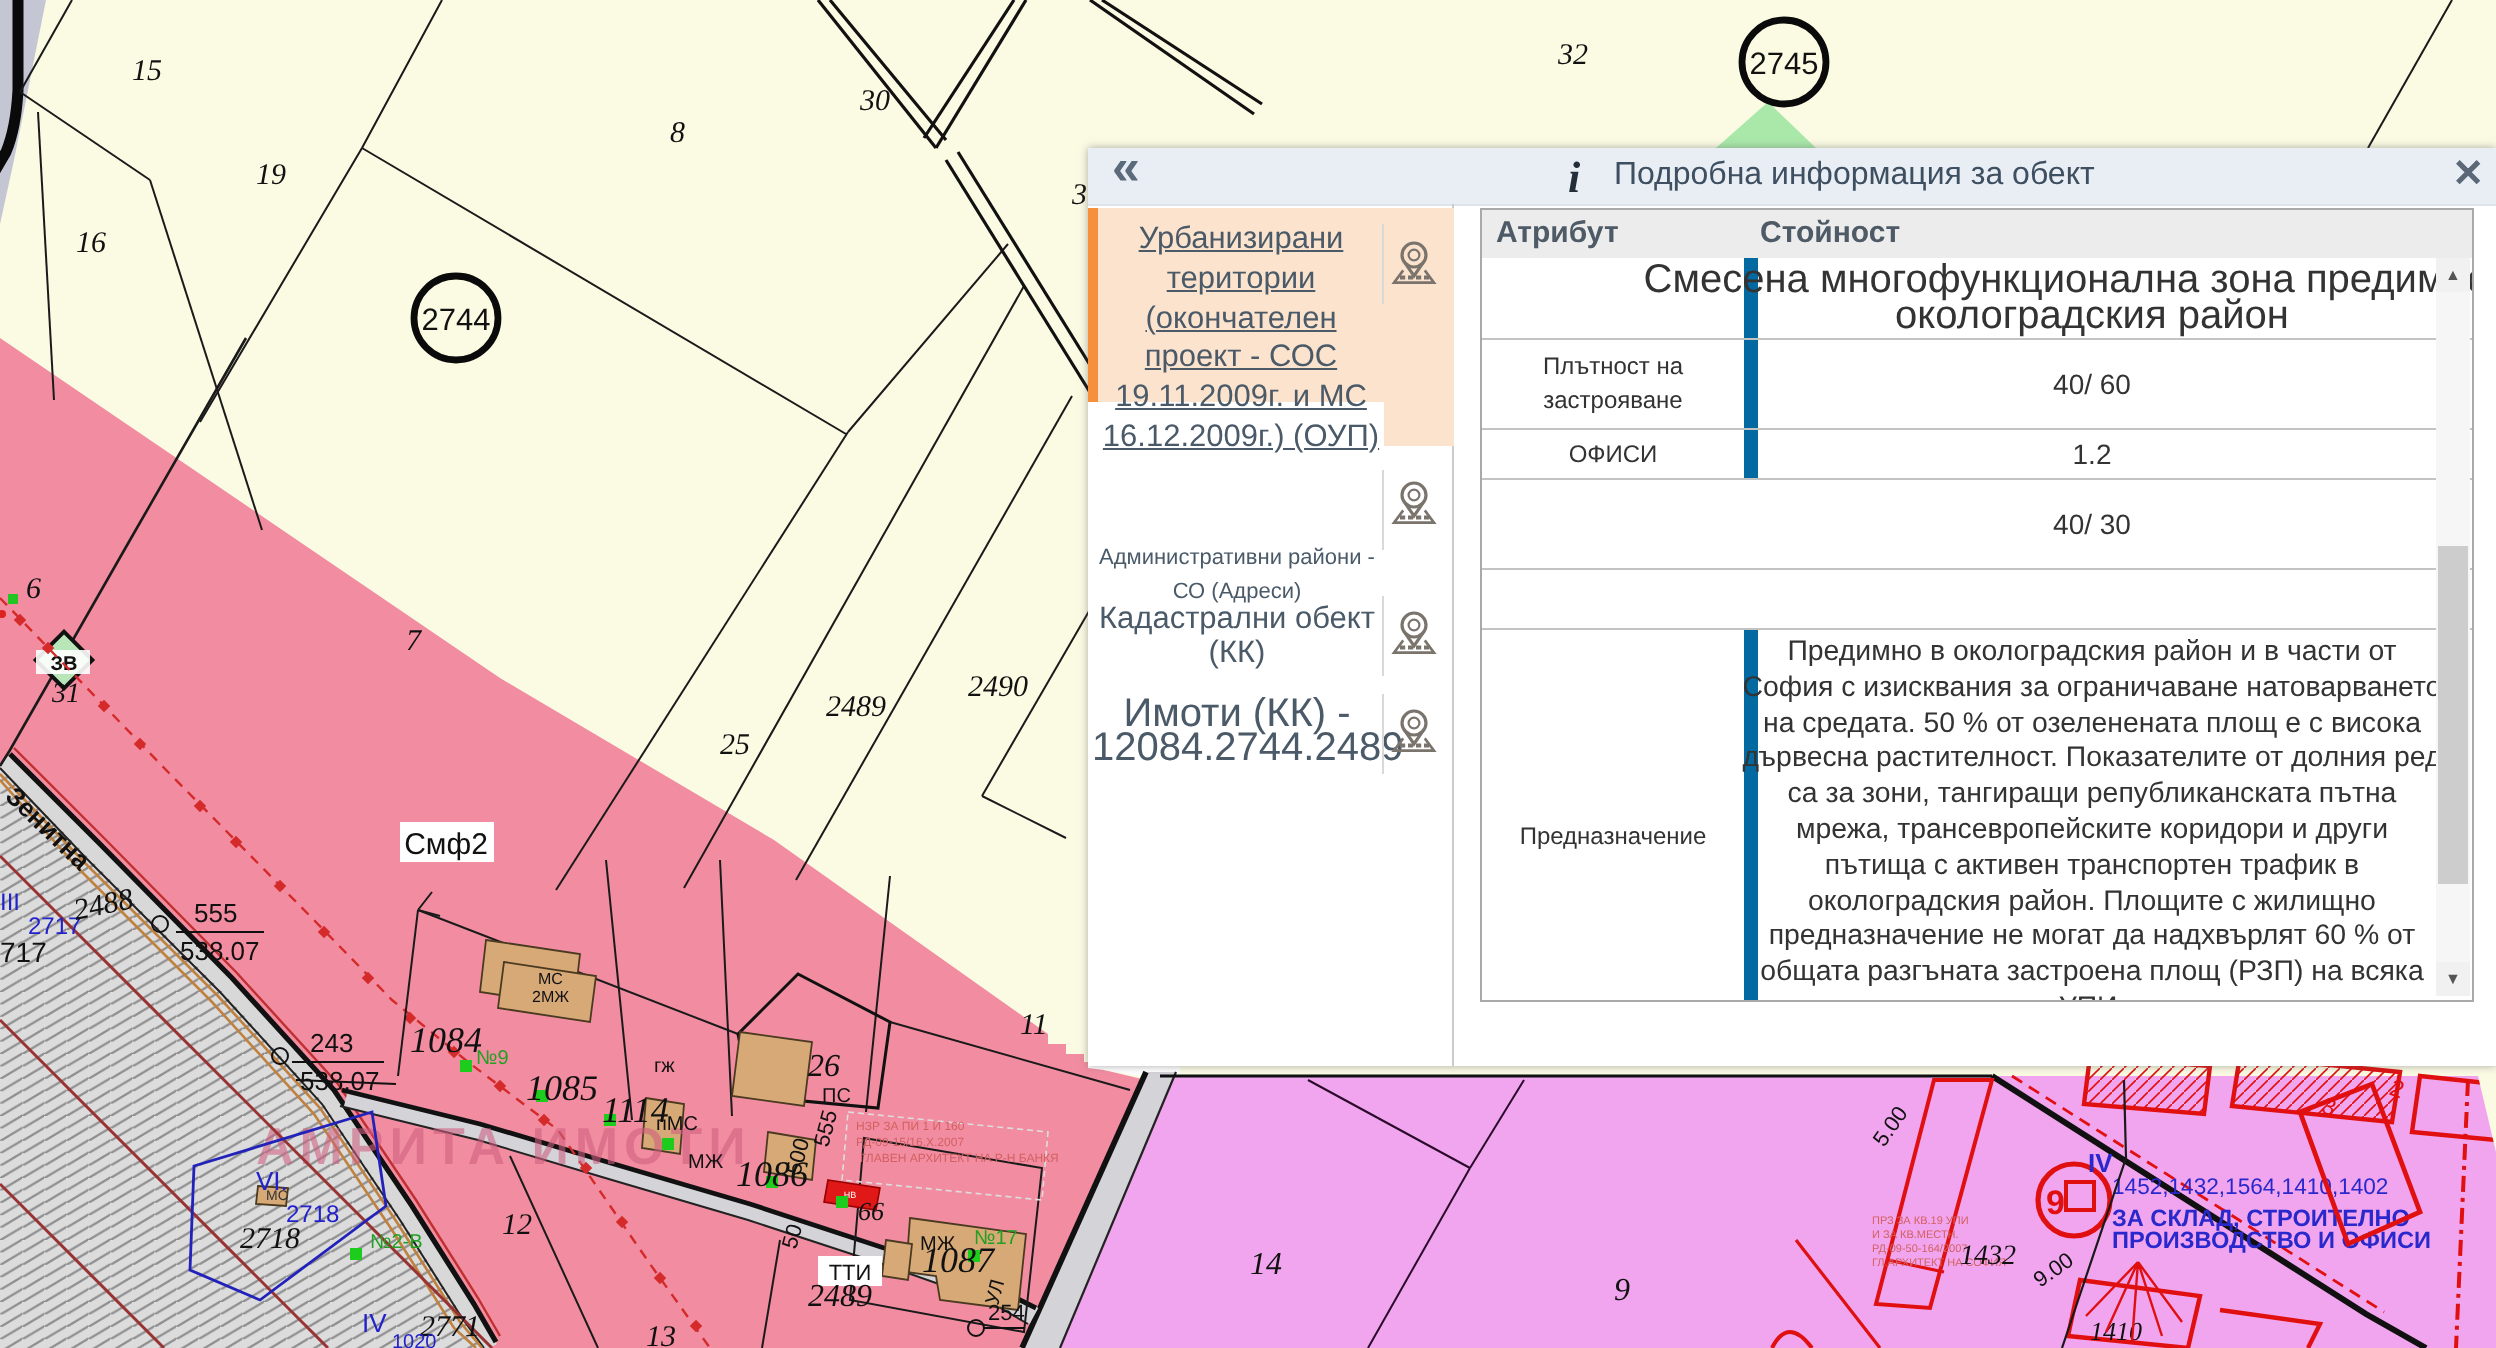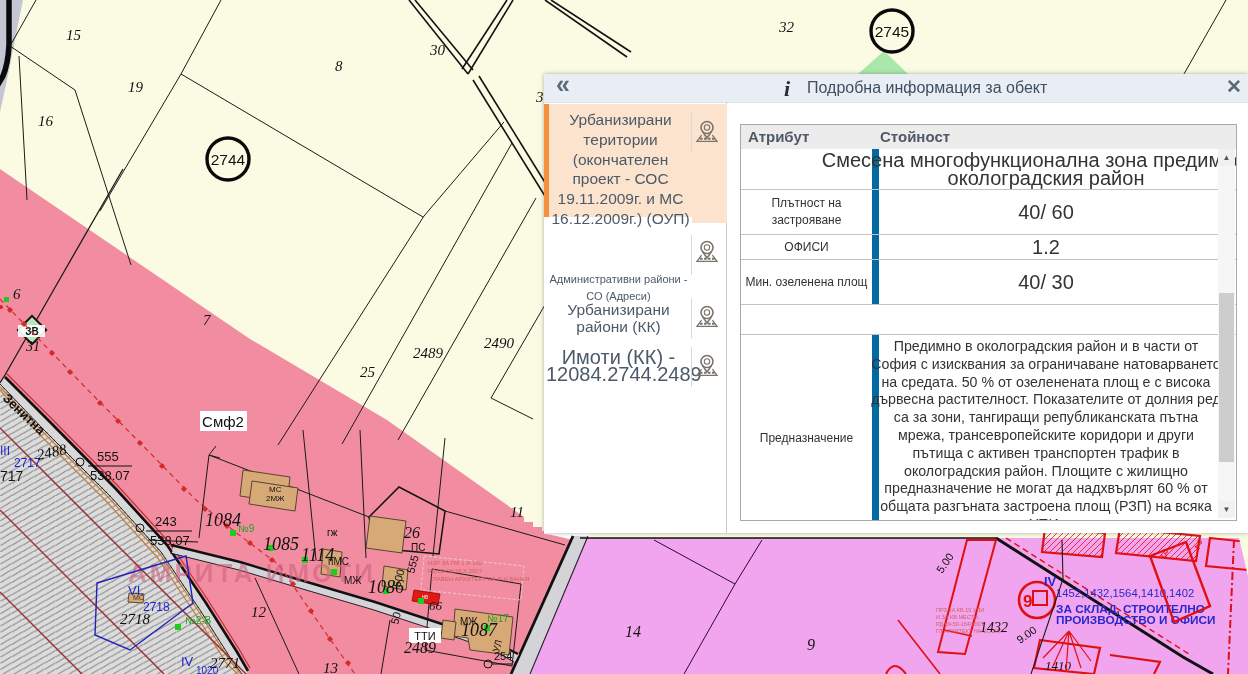--- a/index.html
+++ b/index.html
@@ -8,36 +8,36 @@
 #map{position:absolute;left:0;top:0;}
 #panel{position:absolute;left:544px;top:74px;width:704px;height:459px;background:#fff;
 box-shadow:0 0 4px rgba(90,90,90,.5);}
 #phead{position:absolute;left:0;top:0;width:704px;height:28px;background:#e9eef4;border-bottom:1px solid #dde4ea;}
 #collapse{position:absolute;left:12px;top:-4px;font-size:25px;color:#5c6b7c;font-weight:bold;}
 #iico{position:absolute;left:240px;top:2px;font-family:"Liberation Serif",serif;font-style:italic;font-weight:bold;font-size:22px;color:#242e3a;}
 #ptitle{position:absolute;left:263px;top:5px;font-size:16px;color:#3e4f61;}
 #pclose{position:absolute;right:6px;top:1px;font-size:19px;font-weight:bold;color:#5a6878;}
 #sidebar{position:absolute;left:0;top:28px;width:183px;height:431px;border-right:1px solid #ccc;box-sizing:border-box;}
 .sitem{position:absolute;text-align:center;color:#4b5a68;}
-#si1{left:0;top:2px;width:148px;height:113px;background:#fce3cd;border-left:5px solid #f5913c;box-sizing:border-box;
-font-size:15.5px;line-height:19.8px;padding-top:6px;}
+#si1{left:0;top:2px;width:148px;height:97px;background:#fce3cd;border-left:5px solid #f5913c;box-sizing:border-box;
+font-size:15.5px;line-height:19.8px;padding-top:6px;text-decoration:underline;}
 #si1bg{position:absolute;left:148px;top:2px;width:35px;height:119px;background:#fce3cd;}
 #si2{left:2px;top:137px;width:145px;font-size:11px;line-height:16.6px;margin-top:32px;}
 #si3{left:2px;top:200px;width:145px;font-size:15.5px;line-height:16.6px;}
 #si4{left:2px;top:247px;width:145px;font-size:20px;line-height:16.6px;}
 .iconbox{position:absolute;left:150px;width:26px;height:26px;}
 .isep{position:absolute;left:147px;width:1px;background:#d9d9d9;}
-#content{position:absolute;left:183px;top:32px;width:521px;height:431px;text-decoration:underline;}
+#content{position:absolute;left:183px;top:12px;width:521px;height:431px;text-decoration:underline;}
 #tbl{position:absolute;left:13px;top:18px;width:497px;}
 #thead{position:absolute;left:0;top:0;width:495px;height:24px;background:#ececec;border:1px solid #a9a9a9;}
 .hcell{position:absolute;top:0;height:24px;line-height:24px;font-size:15px;font-weight:bold;color:#4e5a66;}
 #tbody{position:absolute;left:0;top:25px;width:495px;height:371px;border:1px solid #a9a9a9;border-top:none;overflow:hidden;background:#fff;}
 .trow{position:relative;width:495px;border-bottom:1px solid #c3c3c3;box-sizing:border-box;}
 .acell{position:absolute;left:0;top:0;bottom:0;width:131px;border-right:7px solid #0369a1;display:flex;align-items:center;justify-content:center;text-align:center;font-size:12px;color:#333;line-height:17px;}
-.vcell{position:absolute;left:132px;top:0;bottom:0;right:17px;display:flex;align-items:center;justify-content:center;text-align:center;font-size:20px;color:#333;line-height:18px;}
+.vcell{position:absolute;left:132px;top:0;bottom:0;right:17px;display:flex;align-items:center;justify-content:center;text-align:center;font-size:14px;color:#333;line-height:18px;}
 #sbar{position:absolute;right:1px;top:0;width:17px;height:369px;background:#f6f6f6;}
 #sthumb{position:absolute;left:1px;top:144px;width:15px;height:169px;background:#cdcdcd;}
 .sarr{position:absolute;left:0;width:17px;height:17px;background:#f1f1f1;color:#555;font-size:8px;text-align:center;line-height:17px;}
 </style>
 </head>
 <body>
 <div id="stage">
 <svg id="map" width="1248" height="674" viewBox="0 0 1248 674">
 <defs>
 <pattern id="hatch" width="11" height="6.2" patternUnits="userSpaceOnUse">
@@ -306,21 +306,21 @@
   <div id="phead">
     <div id="collapse">«</div>
     <div id="iico">i</div>
     <div id="ptitle">Подробна информация за обект</div>
     <div id="pclose">✕</div>
   </div>
   <div id="sidebar">
     <div id="si1bg"></div>
     <div class="sitem" id="si1">Урбанизирани територии (окончателен проект - СОС 19.11.2009г. и МС 16.12.2009г.) (ОУП)</div>
     <div class="sitem" id="si2">Административни райони - СО (Адреси)</div>
-    <div class="sitem" id="si3">Урбанизирани райони (КК)</div>
+    <div class="sitem" id="si3">Кадастрални обект (КК)</div>
     <div class="sitem" id="si4">Имоти (КК) - 12084.2744.2489</div>
     <div class="isep" style="top:10px;height:40px;"></div>
     <div class="isep" style="top:133px;height:40px;"></div>
     <div class="isep" style="top:196px;height:40px;"></div>
     <div class="isep" style="top:245px;height:40px;"></div>
     <div class="iconbox" style="top:17px;"><svg width="26" height="26" viewBox="0 0 26 26">
             <g fill="none" stroke="#7a746d" stroke-width="1.6">
 <circle cx="13" cy="8.5" r="6"></circle>
 <circle cx="13" cy="8.5" r="2.7" stroke-width="1.1"></circle>
 <path d="M8.6 12.6 L13 19 L17.4 12.6"></path>
@@ -369,21 +369,20 @@
         </div>
         <div class="trow" style="height:45px;">
           <div class="acell">Плътност на застрояване</div>
           <div class="vcell">40/ 60</div>
         </div>
         <div class="trow" style="height:25px;">
           <div class="acell">ОФИСИ</div>
           <div class="vcell">1.2</div>
         </div>
         <div class="trow" style="height:45px;">
-          <div class="acell">Мин. озеленена площ</div>
           <div class="vcell">40/ 30</div>
         </div>
         <div class="trow" style="height:30px;">
           <div class="vcell"></div>
         </div>
         <div class="trow" style="height:206px;border-bottom:none;">
           <div class="acell">Предназначение</div>
           <div class="vcell" style="align-items:flex-start;padding-top:3px;line-height:17.8px;white-space:nowrap;font-size:14.2px;">Предимно в околоградския район и в части от<br>София с изисквания за ограничаване натоварването<br>на средата. 50 % от озеленената площ е с висока<br>дървесна растителност. Показателите от долния ред<br>са за зони, тангиращи републиканската пътна<br>мрежа, трансевропейските коридори и други<br>пътища с активен транспортен трафик в<br>околоградския район. Площите с жилищно<br>предназначение не могат да надхвърлят 60 % от<br>общата разгъната застроена площ (РЗП) на всяка<br>УПИ.</div>
         </div>
         <div id="sbar">

